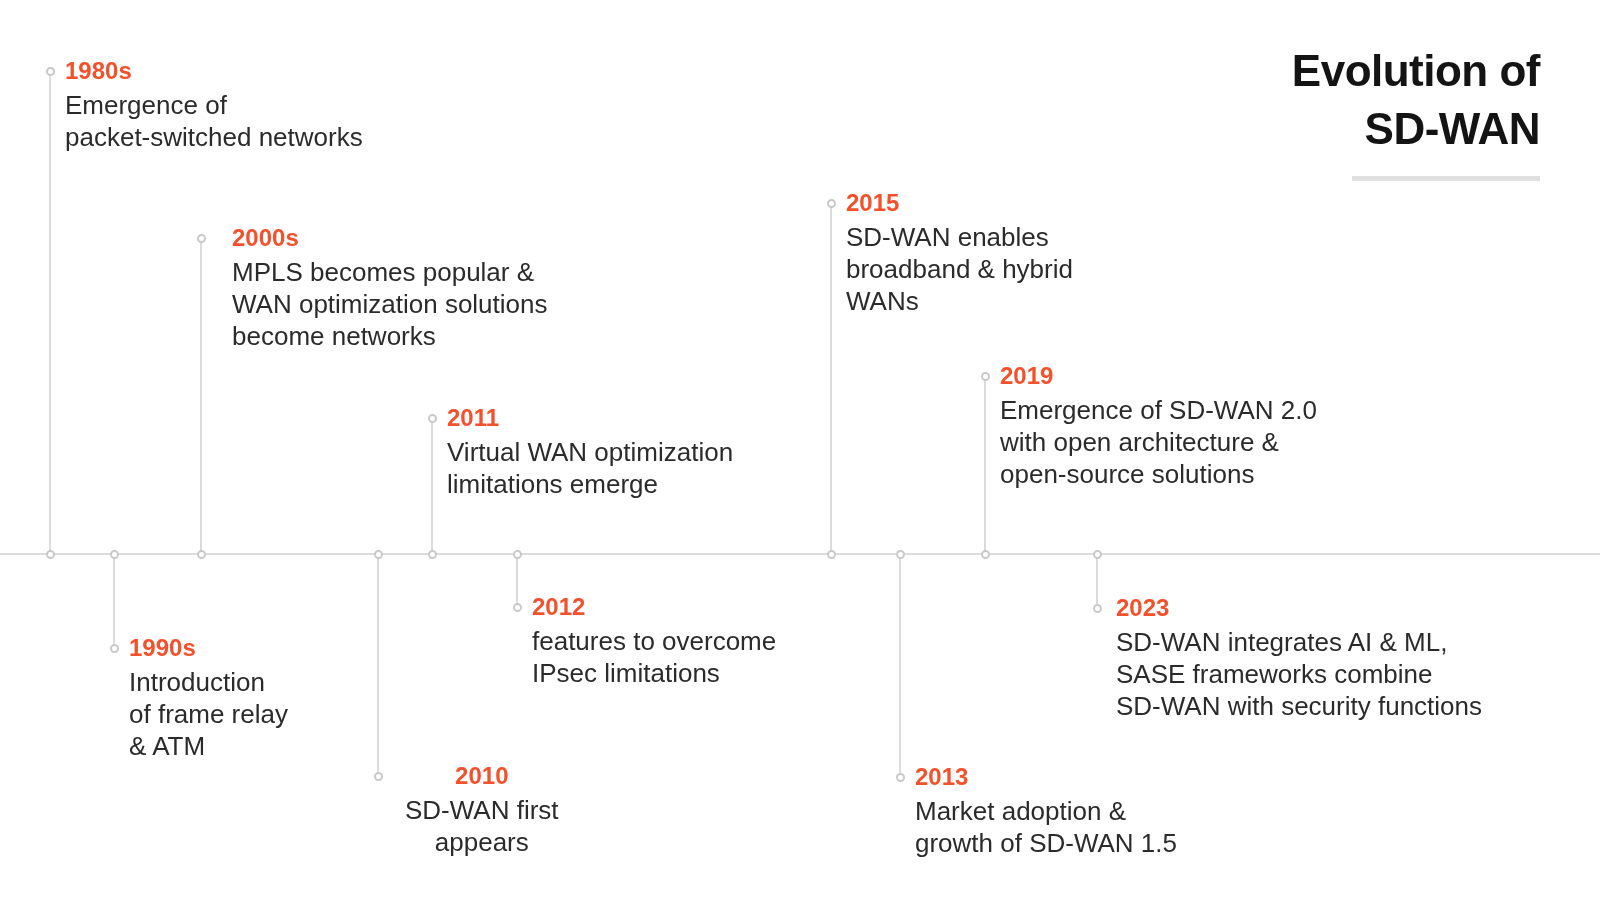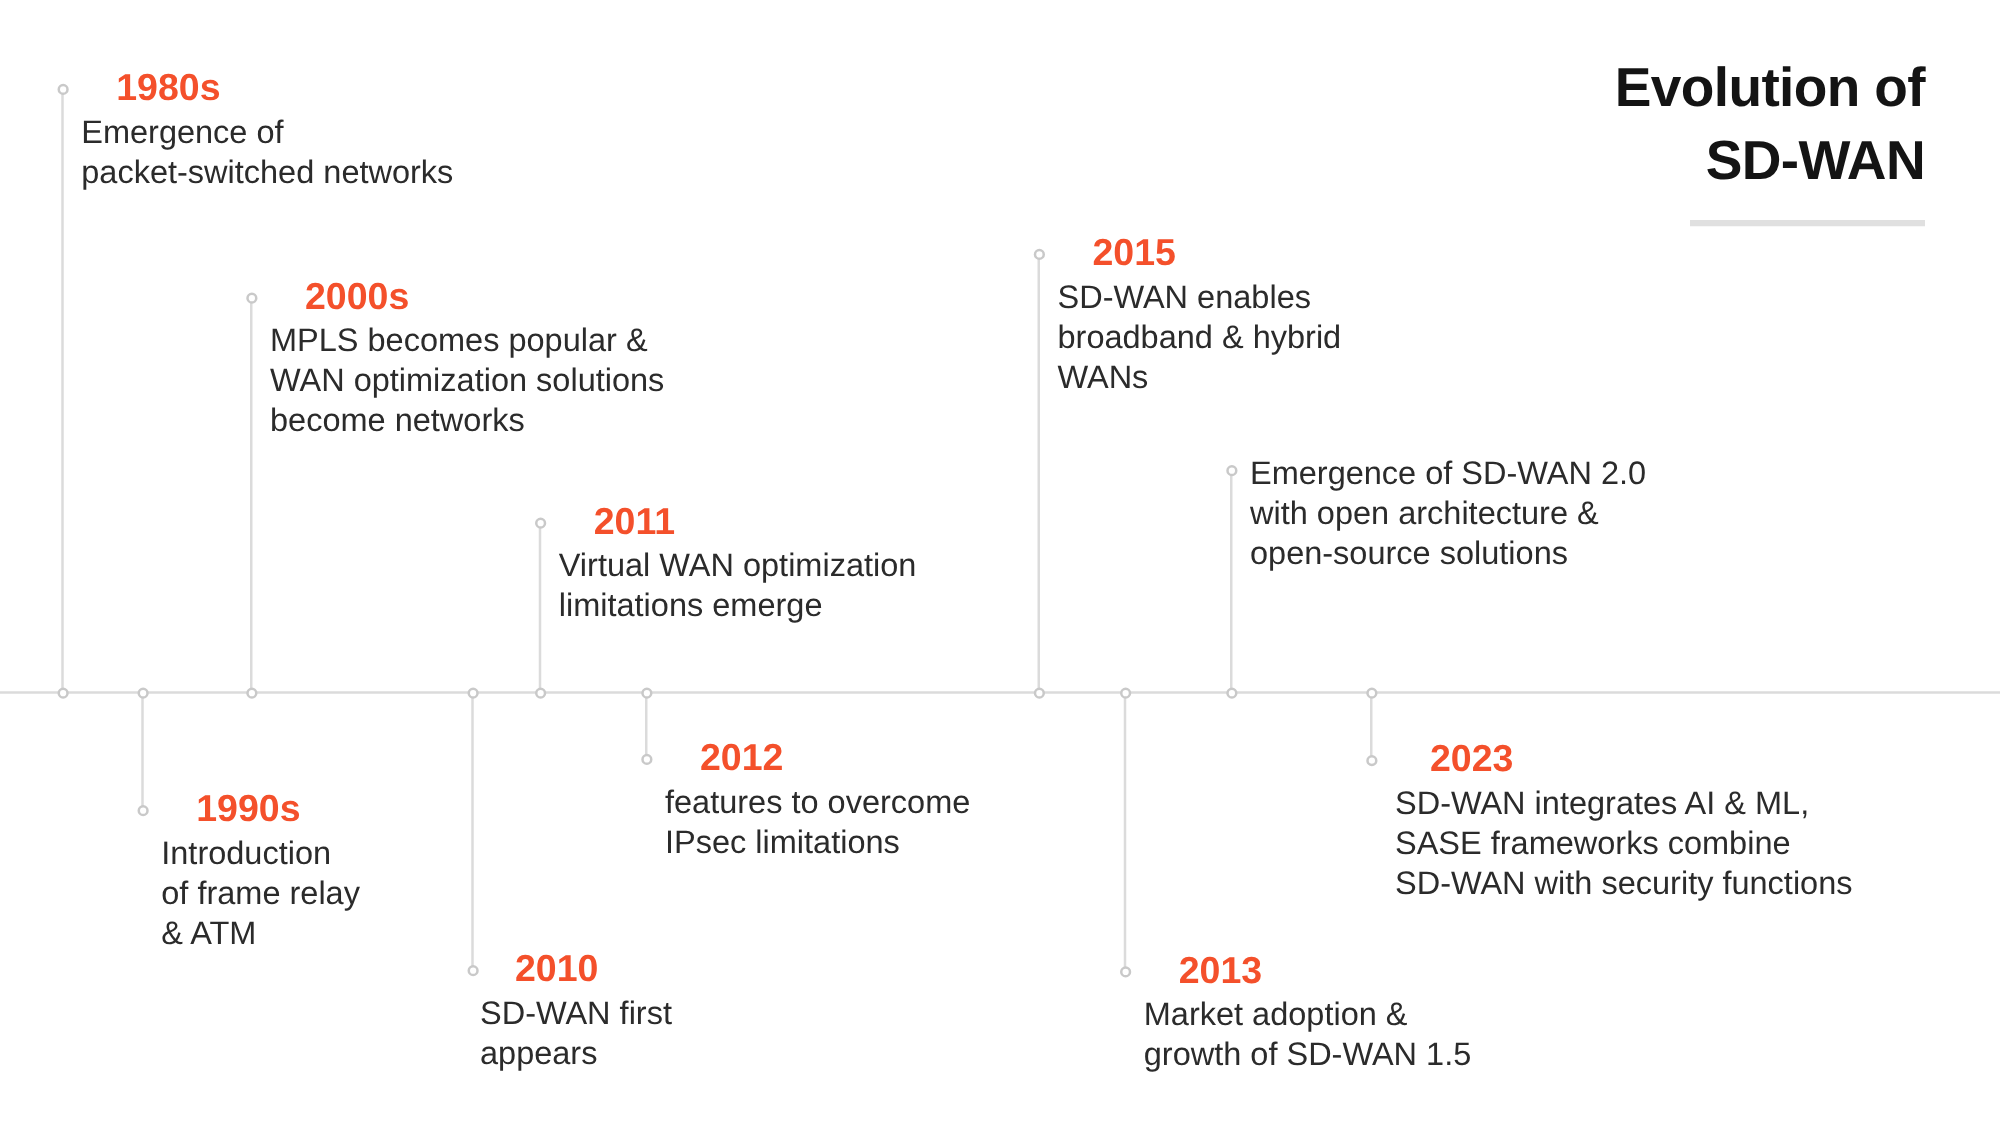--- a/index.html
+++ b/index.html
@@ -21,23 +21,22 @@
     position:absolute;width:2px;background:var(--line);
   }
   .dot{
     position:absolute;width:9px;height:9px;border-radius:50%;
     background:#ffffff;border:2px solid #C9C9C9;box-sizing:border-box;
   }
   .event-label{
     position:absolute;white-space:nowrap;
   }
   .event-year{
-    font-size:30px;line-height:32px;font-weight:bold;color:var(--accent);
+    font-size:24px;line-height:32px;font-weight:bold;color:var(--accent);
     letter-spacing:0px;
-    margin-left:28px;
   }
   .event-desc{
     margin-top:2px;font-size:26px;line-height:32px;color:var(--text);
   }
   .page-title{
     position:absolute;top:42px;right:60px;text-align:right;
     font-size:44px;line-height:58px;font-weight:bold;color:var(--title);
     letter-spacing:-0.5px;
   }
   .title-underline{
@@ -76,32 +75,32 @@
         <div class="event-year">1990s</div>
         <div class="event-desc">
           <div class="">Introduction</div>
           <div class="">of frame relay</div>
           <div class="">&amp; ATM</div>
         </div>
       </div>
       <div class="stem" style="left: 200px; top: 238px; height: 316px;"></div>
       <div class="dot" style="left: 196.5px; top: 549.5px;"></div>
       <div class="dot" style="left: 196.5px; top: 233.5px;"></div>
-      <div class="event-label" style="left: 216px; top: 222px;">
+      <div class="event-label" style="left: 232px; top: 222px;">
         <div class="event-year">2000s</div>
         <div class="event-desc">
           <div class="">MPLS becomes popular &amp;</div>
           <div class="">WAN optimization solutions</div>
           <div class="">become networks</div>
         </div>
       </div>
       <div class="stem" style="left: 377px; top: 554px; height: 222px;"></div>
       <div class="dot" style="left: 373.5px; top: 549.5px;"></div>
       <div class="dot" style="left: 373.5px; top: 771.5px;"></div>
-      <div class="event-label" style="left: 384px; top: 760px;">
+      <div class="event-label" style="left: 405px; top: 760px; text-align: center;">
         <div class="event-year">2010</div>
         <div class="event-desc">
           <div class="">SD-WAN first</div>
           <div class="">appears</div>
         </div>
       </div>
       <div class="stem" style="left: 431px; top: 418px; height: 136px;"></div>
       <div class="dot" style="left: 427.5px; top: 549.5px;"></div>
       <div class="dot" style="left: 427.5px; top: 413.5px;"></div>
       <div class="event-label" style="left: 447px; top: 402px;">
@@ -139,20 +138,21 @@
         <div class="event-year">2013</div>
         <div class="event-desc">
           <div class="">Market adoption &amp;</div>
           <div class="">growth of SD-WAN 1.5</div>
         </div>
       </div>
       <div class="stem" style="left: 984px; top: 376px; height: 178px;"></div>
       <div class="dot" style="left: 980.5px; top: 549.5px;"></div>
       <div class="dot" style="left: 980.5px; top: 371.5px;"></div>
       <div class="event-label" style="left: 1000px; top: 360px;">
+        <div class="event-year">2019</div>
         <div class="event-desc">
           <div class="">Emergence of SD-WAN 2.0</div>
           <div class="">with open architecture &amp;</div>
           <div class="">open-source solutions</div>
         </div>
       </div>
       <div class="stem" style="left: 1096px; top: 554px; height: 54px;"></div>
       <div class="dot" style="left: 1092.5px; top: 549.5px;"></div>
       <div class="dot" style="left: 1092.5px; top: 603.5px;"></div>
       <div class="event-label" style="left: 1116px; top: 592px;">

